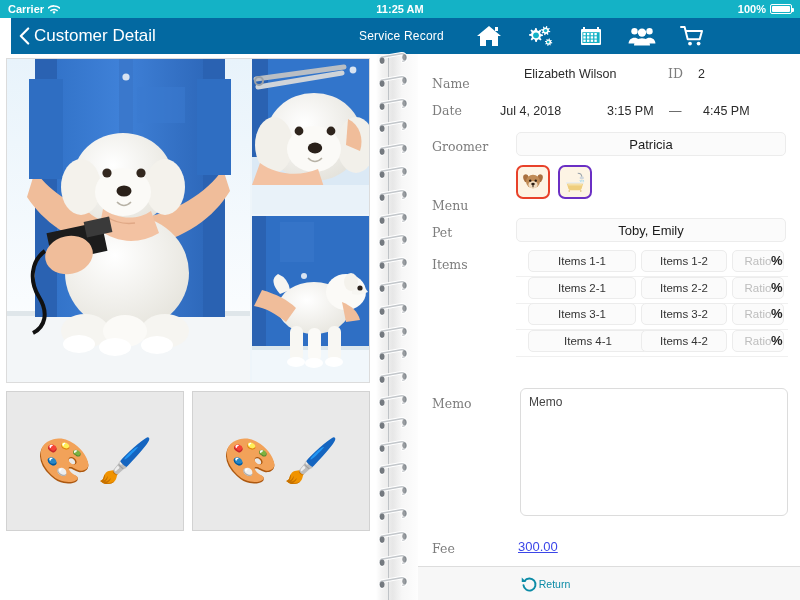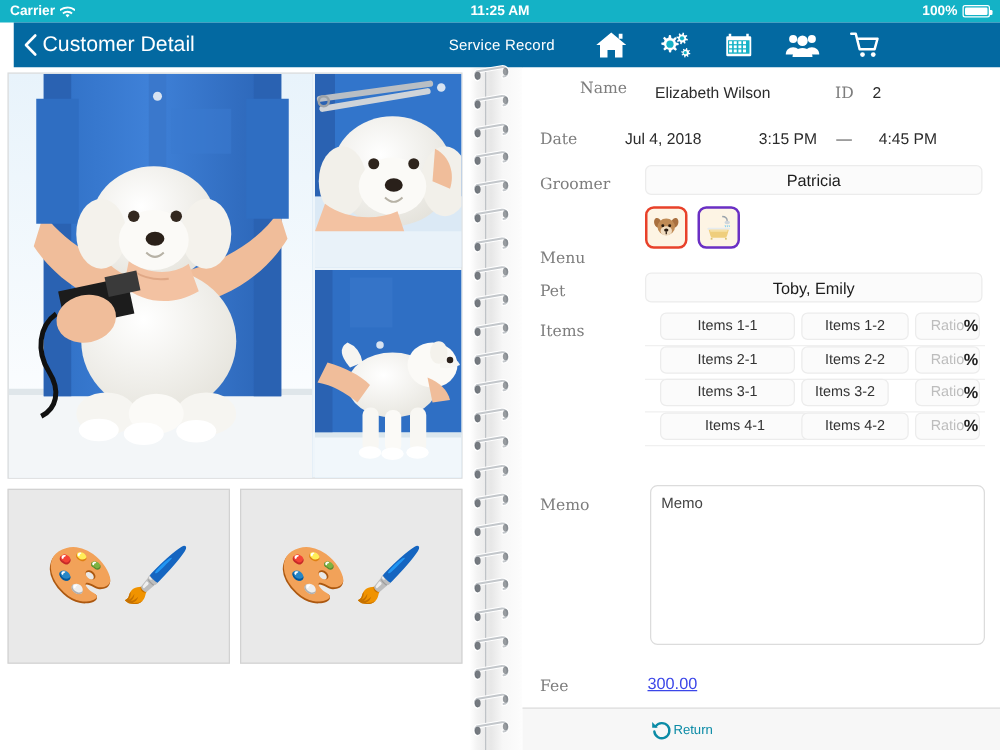--- a/index.html
+++ b/index.html
@@ -581,21 +581,21 @@
             <path d="M4 11.4C1.6 10.4 1.2 7 3.4 5.2l20-3.4c2.6-.4 4.6 1.6 4.6 3.8 0 2-1.4 3.4-3.2 3.6" fill="none" stroke="#b9bdc2" stroke-width="1.5" stroke-linecap="round" opacity=".85"></path>
             <ellipse cx="4.2" cy="8.6" rx="2.3" ry="3.2" fill="#5e646b" opacity=".85"></ellipse>
             <ellipse cx="26.4" cy="5.2" rx="2.1" ry="3" fill="#6d7379" opacity=".7"></ellipse>
           </svg>
         </div>
       </div>
   </div>
 
   <div class="right-pane">
 
-    <div class="lbl" style="left:14px; top:8px;margin-left:32px;">Name</div>
+    <div class="lbl" style="left:14px; top:22px;">Name</div>
     <div class="val" style="left:106px; top:13px;">Elizabeth Wilson</div>
     <div class="lbl" style="left:250px; top:12px;">ID</div>
     <div class="val" style="left:280px; top:13px;">2</div>
 
     <div class="lbl" style="left:14px; top:49px;">Date</div>
     <div class="val" style="left:82px; top:50px;">Jul 4, 2018</div>
     <div class="val" style="left:189px; top:50px;">3:15 PM</div>
     <div class="val grayish" style="left:251px; top:50px;">—</div>
     <div class="val" style="left:285px; top:50px;">4:45 PM</div>
 
@@ -638,21 +638,21 @@
         <div class="pill small" style="left: 223px; top: 196px; width: 86px; height: 22px;">Items 1-2</div>
         <div class="pill small ph-field" style="left: 314px; top: 196px; width: 52px; height: 22px;">Ratio</div>
         <div class="pct" style="left: 353px; top: 199px;">%</div>
         <div class="rowline" style="left: 98px; top: 248.5px; width: 272px;"></div>
         <div class="pill small" style="left: 110px; top: 222.5px; width: 108px; height: 22px;">Items 2-1</div>
         <div class="pill small" style="left: 223px; top: 222.5px; width: 86px; height: 22px;">Items 2-2</div>
         <div class="pill small ph-field" style="left: 314px; top: 222.5px; width: 52px; height: 22px;">Ratio</div>
         <div class="pct" style="left: 353px; top: 225.5px;">%</div>
         <div class="rowline" style="left: 98px; top: 275px; width: 272px;"></div>
         <div class="pill small" style="left: 110px; top: 249px; width: 108px; height: 22px;">Items 3-1</div>
-        <div class="pill small" style="left: 223px; top: 249px; width: 70px; height: 22px;">Items 3-2</div>
+        <div class="pill small" style="left: 223px; top: 249px; width: 86px; height: 22px;">Items 3-2</div>
         <div class="pill small ph-field" style="left: 314px; top: 249px; width: 52px; height: 22px;">Ratio</div>
         <div class="pct" style="left: 353px; top: 252px;">%</div>
         <div class="rowline" style="left: 98px; top: 301.5px; width: 272px;"></div>
         <div class="pill small" style="left: 110px; top: 275.5px; width: 120px; height: 22px;">Items 4-1</div>
         <div class="pill small" style="left: 223px; top: 275.5px; width: 86px; height: 22px;">Items 4-2</div>
         <div class="pill small ph-field" style="left: 314px; top: 275.5px; width: 52px; height: 22px;">Ratio</div>
         <div class="pct" style="left: 353px; top: 278.5px;">%</div>
       </div>
 
     <div class="lbl" style="left:14px; top:342px;">Memo</div>

